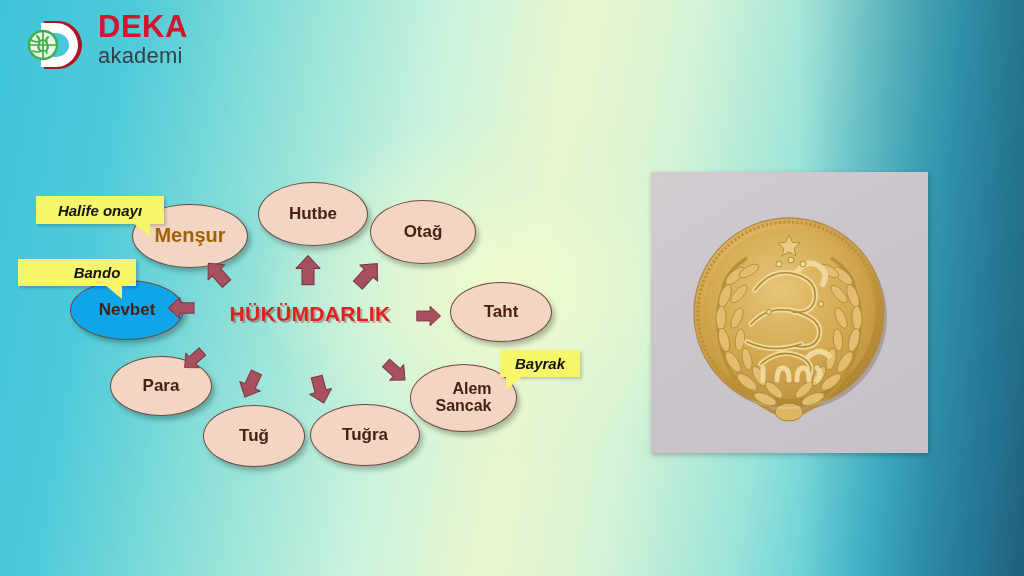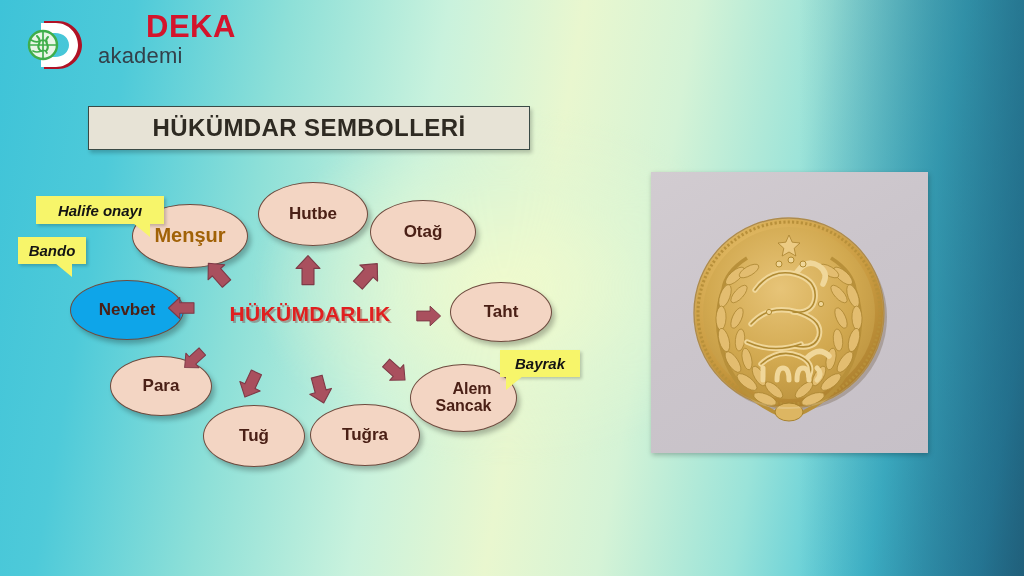--- a/index.html
+++ b/index.html
@@ -21,21 +21,21 @@
     transform:translate(-10%,-30%);
     background:radial-gradient(ellipse at 50% 50%, rgba(240,250,205,.95) 0%, rgba(226,247,210,.55) 42%, rgba(190,240,220,0) 72%);
     filter:blur(6px);}
   .bg-darkcorner{position:absolute;right:0;top:0;width:22%;height:100%;
     background:linear-gradient(90deg, rgba(30,95,120,0) 0%, rgba(28,92,118,.42) 60%, rgba(26,86,112,.62) 100%);}
 
   
   #logo{position:absolute;left:24px;top:10px;width:320px;height:70px;}
   .logo-mark{position:absolute;left:0;top:6px;width:62px;height:58px;}
   .logo-text{position:absolute;left:74px;top:0px;}
-  .logo-deka{font-size:31px;font-weight:700;letter-spacing:.5px;line-height:33px;margin-left:48px;}
+  .logo-deka{font-size:31px;font-weight:700;letter-spacing:.5px;line-height:33px;}
   .logo-akademi{font-size:22px;font-weight:400;letter-spacing:.2px;line-height:26px;}
 
   
   #title-banner{position:absolute;left:88px;top:106px;width:440px;height:42px;
     background:#e7e3d6;border:1.6px solid #3a4a46;
     box-shadow:2px 3px 4px rgba(0,0,0,.22);
     display:flex;align-items:center;justify-content:center;}
   #title-banner .t{font-size:24px;font-weight:700;color:#2e2a22;letter-spacing:.4px;}
 
   
@@ -85,23 +85,20 @@
       <path d="M7 24 q5 3 9 1 q4 -2 7 1 M9 35 q4 2 8 0 q4 -2 6 2 M19 15 v28 M6 29 h26" stroke="#3fae4a" stroke-width="1.7" fill="none" stroke-linecap="round"></path>
       <path d="M13 20 q4 4 2 8 q-2 4 2 7" stroke="#3fae4a" stroke-width="2.1" fill="none" stroke-linecap="round"></path>
       <path d="M24 21 q-3 3 -1 7 q2 4 -1 7" stroke="#3fae4a" stroke-width="2.1" fill="none" stroke-linecap="round"></path>
     </svg>
     <div class="logo-text">
       <div class="logo-deka" style="color:#d4142c">DEKA</div>
       <div class="logo-akademi" style="color:#33404a">akademi</div>
     </div>
   </div>
 
-  <div id="title-banner">
-    <span class="t">HÜKÜMDAR SEMBOLLERİ</span>
-  </div>
 
   <div id="diagram">
     <div id="arrow-layer">
         <div class="arrow" style="left: 281px; top: 94px; width: 34px; height: 34px; transform: rotate(0deg);"><svg width="34" height="34" viewBox="0 0 40 40">
             <path d="M20 2 L34 17 L27 17 L27 36 L13 36 L13 17 L6 17 Z" fill="#a9505e" stroke="#7e3a47" stroke-width="1.4" stroke-linejoin="round"></path>
           </svg></div>
         <div class="arrow" style="left: 340px; top: 98px; width: 34px; height: 34px; transform: rotate(42deg);"><svg width="34" height="34" viewBox="0 0 40 40">
             <path d="M20 2 L34 17 L27 17 L27 36 L13 36 L13 17 L6 17 Z" fill="#a9505e" stroke="#7e3a47" stroke-width="1.4" stroke-linejoin="round"></path>
           </svg></div>
         <div class="arrow" style="left: 404px; top: 142px; width: 28px; height: 28px; transform: rotate(90deg);"><svg width="28" height="28" viewBox="0 0 40 40">
@@ -161,21 +158,21 @@
 
     <div class="center-label" style="left:170px;top:142px;width:260px;font-size:21px;">
       <div>HÜKÜMDARLIK</div>
     </div>
 
     <div id="callout-layer">
         <div class="callout" style="left: 26px; top: 36px; width: 128px; height: 28px; font-size: 15px; background: rgb(247, 245, 106);">
           <span>Halife onayı</span>
           <span class="tail" style="right: 14px; bottom: -13px; border-left: 17px solid transparent; border-right: 0px solid transparent; border-top: 14px solid rgb(247, 245, 106);"></span>
         </div>
-        <div class="callout" style="left: 8px; top: 77px; width: 68px; height: 27px; font-size: 15px; background: rgb(247, 245, 106);">
+        <div class="callout" style="left: 8px; top: 99px; width: 78px; height: 27px; font-size: 15px; background: rgb(247, 245, 106); padding-left: 40px;">
           <span>Bando</span>
           <span class="tail" style="right: 14px; bottom: -13px; border-left: 17px solid transparent; border-right: 0px solid transparent; border-top: 14px solid rgb(247, 245, 106);"></span>
         </div>
         <div class="callout" style="left: 490px; top: 190px; width: 80px; height: 27px; font-size: 15px; background: rgb(247, 245, 106);">
           <span>Bayrak</span>
           <span class="tail" style="left: 6px; bottom: -13px; border-left: 0px solid transparent; border-right: 17px solid transparent; border-top: 14px solid rgb(247, 245, 106);"></span>
         </div>
       </div>
   </div>
 

